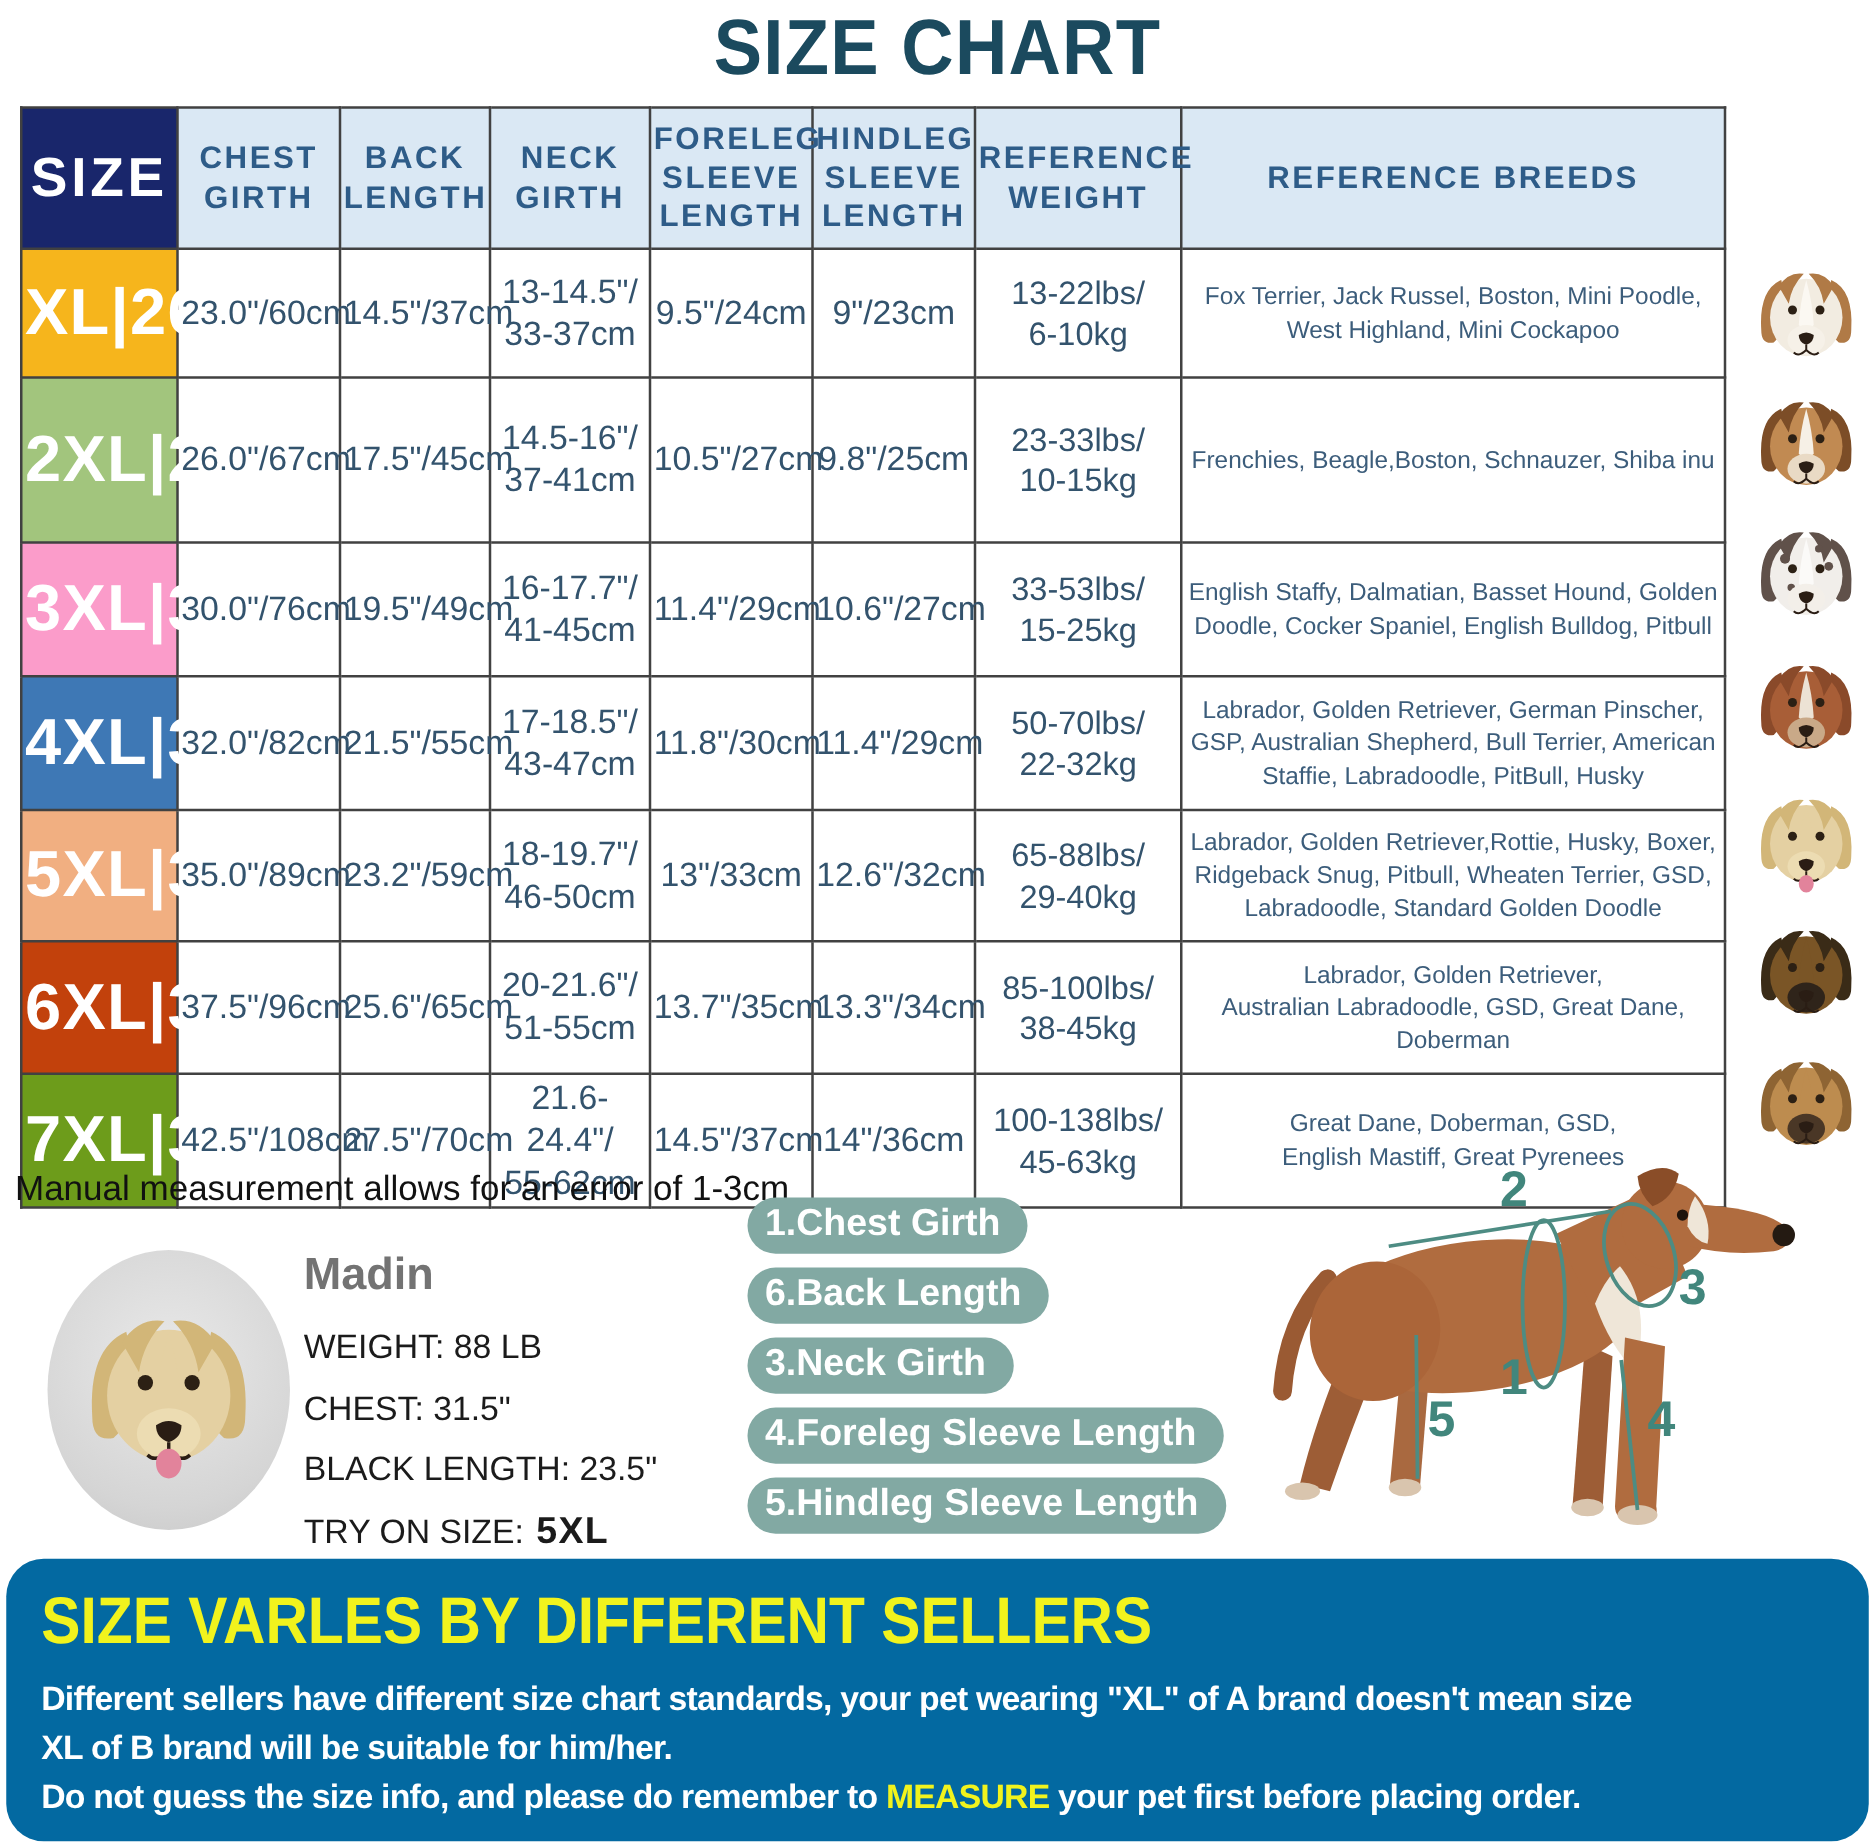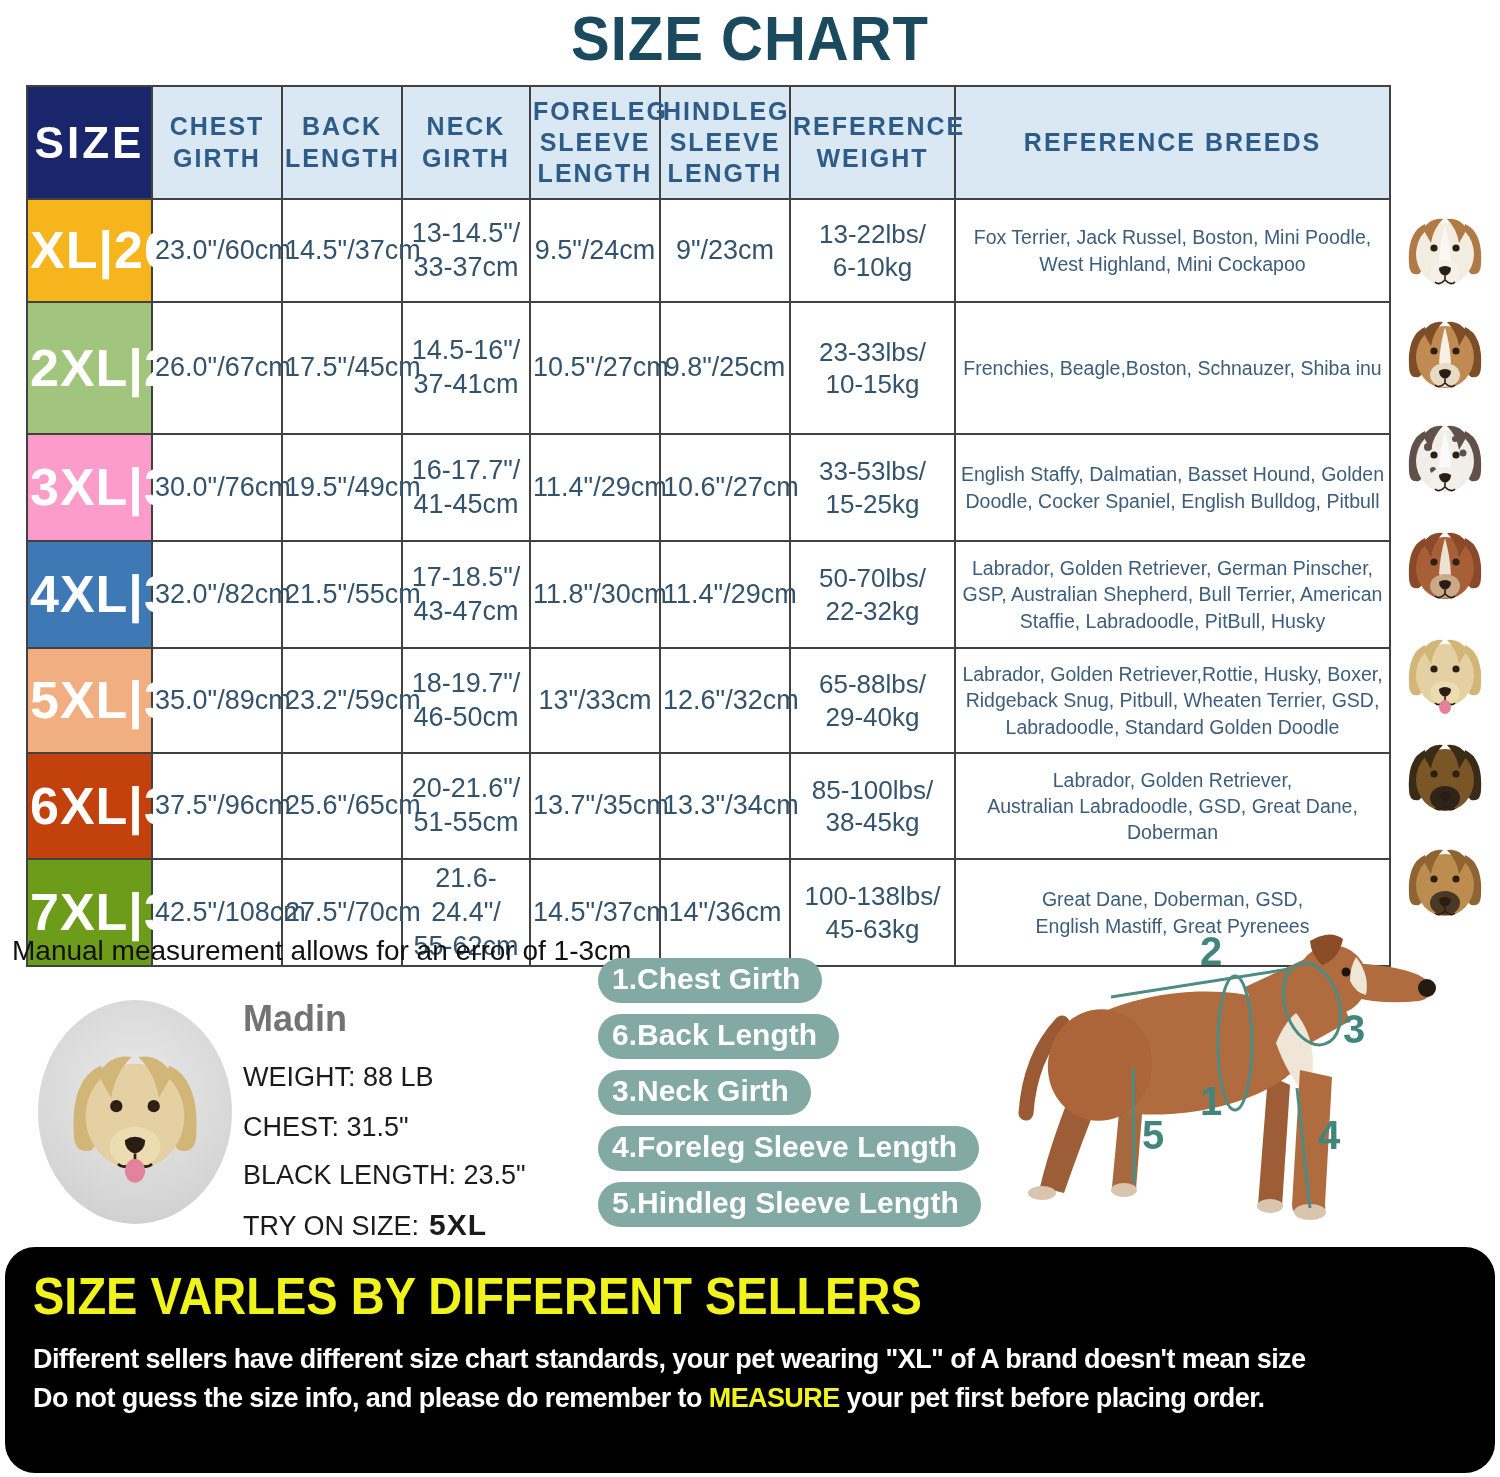--- a/index.html
+++ b/index.html
@@ -5,21 +5,21 @@
   html,body{margin:0;padding:0;background:#fff;}
   body{font-family:"Liberation Sans",sans-serif;}
   #stage{position:relative;width:1500px;height:1477px;background:#fff;overflow:hidden;}
 
   
   .page-title{position:absolute;top:2px;left:0;width:100%;text-align:center;
     font-size:58px;font-weight:900;letter-spacing:1px;color:#1b4a5e;
     transform:scaleY(1.08);transform-origin:top center;}
 
   
-  table.size-table{position:absolute;left:26px;top:85px;width:1363px;border-collapse:collapse;table-layout:fixed;padding-left:48px;}
+  table.size-table{position:absolute;left:16px;top:85px;width:1363px;border-collapse:collapse;table-layout:fixed;padding-left:48px;}
   table.size-table col.c0{width:125px}
   table.size-table col.c1{width:130px}
   table.size-table col.c2{width:120px}
   table.size-table col.c3{width:128px}
   table.size-table col.c4{width:130px}
   table.size-table col.c5{width:130px}
   table.size-table col.c6{width:165px}
   table.size-table col.c7{width:435px}
   .size-table th,.size-table td{border:2px solid #414141;text-align:center;vertical-align:middle;padding:2px;}
   .size-table thead tr{height:113px;}
@@ -57,21 +57,21 @@
   .pill{background:#82a9a3;color:#ffffff;font-size:30px;font-weight:bold;
     padding:4px 22px 7px 14px;border-radius:26px;white-space:nowrap;}
 
   
   .diagram{position:absolute;left:1000px;top:925px;width:500px;height:320px;}
   .diagram svg{width:100%;height:100%;}
   .anno{stroke:#4d8c83;stroke-width:3;fill:none;}
   .anno-num{fill:#41867c;font-size:40px;font-weight:bold;font-family:"Liberation Sans",sans-serif;}
 
   
-  .banner{position:absolute;left:5px;top:1247px;width:1490px;height:226px;background:#000000;border-radius:30px;
+  .banner{position:absolute;left:5px;top:1247px;width:1490px;height:226px;background:#0369a1;border-radius:30px;
     box-sizing:border-box;padding:18px 28px 0 28px;}
   .banner-heading{color:#f1f31d;font-size:47px;font-weight:900;letter-spacing:0px;transform:scaleY(1.12);transform-origin:left top;}
   .banner-text{margin-top:20px;color:#ffffff;font-weight:bold;font-size:27px;letter-spacing:-0.6px;line-height:1.45;}
   .banner-text .hl{color:#f1f31d;}
 </style>
 </head>
 <body>
 
 <div id="stage">
 
@@ -304,17 +304,18 @@
       <text class="anno-num" x="200" y="190">1</text>
       <text class="anno-num" x="142" y="224">5</text>
       <text class="anno-num" x="318" y="224">4</text>
     </svg>
   </div>
 
   <div class="banner">
     <div class="banner-heading">SIZE VARLES BY DIFFERENT SELLERS</div>
     <div class="banner-text">
       <div>Different sellers have different size chart standards, your pet wearing "XL" of A brand doesn't mean size</div>
+      <div> XL of B brand will be suitable for him/her.</div>
       <div><span>Do not guess the size info, and please do remember to </span><span class="hl">MEASURE</span><span> your pet first before placing order.</span></div>
     </div>
   </div>
 
 </div>
 
 </body></html>

